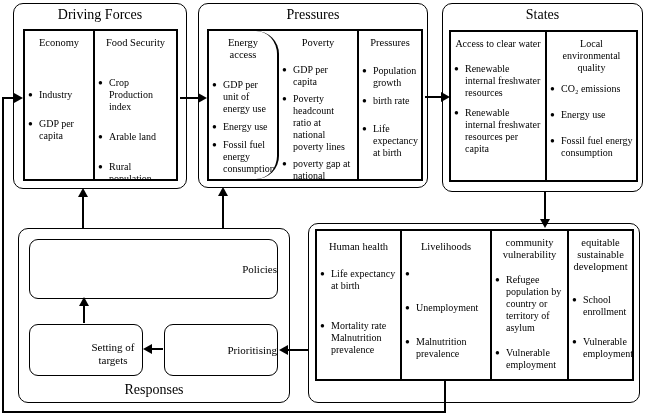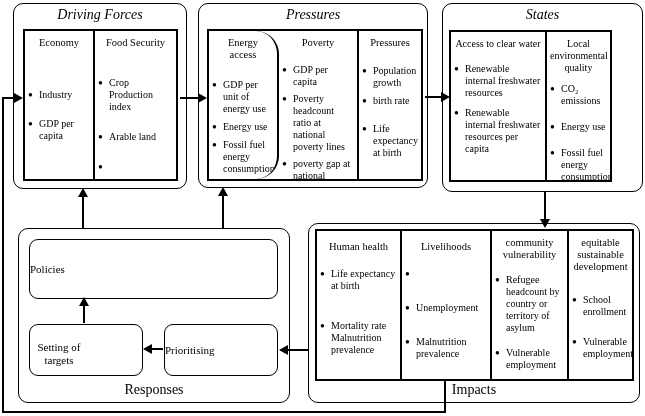--- a/index.html
+++ b/index.html
@@ -3,36 +3,36 @@
 <meta charset="utf-8">
 <style>
   * { box-sizing: border-box; }
   body { margin:0; background:#ffffff; }
   .canvas { position:relative; width:645px; height:416px; background:#ffffff;
             font-family:"Liberation Serif", serif; color:#000; overflow:hidden; }
 
   .outer { position:absolute; border:1.5px solid #000; border-radius:10px; background:#fff; }
   .box-title { position:absolute; left:0; right:0; text-align:center; font-size:14px;
                font-weight:normal; margin:0; line-height:16px; }
-  .box-title.top { top:3px;font-style:italic; }
+  .box-title.top { top:3px; }
   .box-title.bottom { bottom:4px; }
 
   .itable { position:absolute; display:flex; border:2px solid #000; background:#fff; }
   .col { border-right:2px solid #000; padding:0 3px; overflow:hidden; }
   .col:last-child { border-right:none; flex:1; }
   .col-header { text-align:center; font-size:10.5px; line-height:12px; padding-top:6px; margin:0 auto; }
   .items { list-style:none; margin:var(--mt,14px) 0 0 0; padding:0; display:flex;
            flex-direction:column; gap:var(--gap,10px); font-size:10px; line-height:12px; }
   .item { display:flex; align-items:flex-start; }
   .blt { flex:0 0 11px; font-size:8px; line-height:12px; }
   .txt { flex:1; }
   .sp { margin-top:10px; }
 
   .rnode { position:absolute; border:1.5px solid #000; border-radius:9px; background:#fff;
-           display:flex; align-items:center; justify-content:flex-start; text-align:center;
+           display:flex; align-items:center; justify-content:flex-end; text-align:center;
            font-size:11px; line-height:13px; }
 
   .hline, .vline { position:absolute; background:#000; }
   .hline { height:2px; } .vline { width:2px; }
   .ah { position:absolute; width:0; height:0; border:0 solid transparent; }
   .ah.right { border-top-width:5px; border-bottom-width:5px; border-left:9px solid #000; }
   .ah.left  { border-top-width:5px; border-bottom-width:5px; border-right:9px solid #000; }
   .ah.up    { border-left-width:5px; border-right-width:5px; border-bottom:9px solid #000; }
   .ah.down  { border-left-width:5px; border-right-width:5px; border-top:9px solid #000; }
 </style>
@@ -63,20 +63,21 @@
           <li class="item">
             <span class="blt">●</span>
             <span class="txt">Crop Production index</span>
             </li>
           <li class="item">
             <span class="blt">●</span>
             <span class="txt">Arable land</span>
             </li>
           <li class="item">
             <span class="blt">●</span>
+            <span class="txt">Rural population</span>
             </li>
         </ul>
       </div>
     </div>
   </section>
 
   <section class="outer" style="left:198px; top:3px; width:230px; height:185px;">
     <h2 class="box-title top">Pressures</h2>
     <div class="itable" style="left:8px; top:25px; width:216px; height:152px;">
       <div class="col" style="flex:0 0 70px;border-radius:23px; --mt:18px; --gap:6px;">
@@ -128,21 +129,21 @@
             <span class="blt">●</span>
             <span class="txt">Life expectancy at birth</span>
             </li>
         </ul>
       </div>
     </div>
   </section>
 
   <section class="outer" style="left:442px; top:3px; width:201px; height:189px;">
     <h2 class="box-title top">States</h2>
-    <div class="itable" style="left:6px; top:26px; width:163px; height:152px;">
+    <div class="itable" style="left:6px; top:26px; width:189px; height:152px;">
       <div class="col" style="flex:0 0 96px; --mt:13px; --gap:8px;">
         <div class="col-header" style="font-size:10px;">Access to clear water</div>
         <ul class="items">
           <li class="item">
             <span class="blt">●</span>
             <span class="txt">Renewable internal freshwater resources</span>
             </li>
           <li class="item">
             <span class="blt">●</span>
             <span class="txt">Renewable internal freshwater resources per capita</span>
@@ -198,21 +199,21 @@
             <span class="blt">●</span>
             <span class="txt">Malnutrition prevalence</span>
             </li>
         </ul>
       </div>
       <div class="col" style="flex:0 0 77px; --mt:13px; --gap:13px;">
         <div class="col-header">community vulnerability</div>
         <ul class="items">
           <li class="item">
             <span class="blt">●</span>
-            <span class="txt">Refugee headcount by country or territory of asylum</span>
+            <span class="txt">Refugee population by country or territory of asylum</span>
             </li>
           <li class="item">
             <span class="blt">●</span>
             <span class="txt">Vulnerable employment</span>
             </li>
         </ul>
       </div>
       <div class="col" style="--mt:21px; --gap:18px;">
         <div class="col-header">equitable sustainable development</div>
         <ul class="items">
@@ -220,21 +221,20 @@
             <span class="blt">●</span>
             <span class="txt">School enrollment</span>
             </li>
           <li class="item">
             <span class="blt">●</span>
             <span class="txt">Vulnerable employment</span>
             </li>
         </ul>
       </div>
     </div>
-    <h2 class="box-title bottom">Impacts</h2>
   </section>
 
   <section class="outer" style="left:18px; top:228px; width:272px; height:175px;">
     <div class="rnode" style="left:10px; top:10px; width:249px; height:60px;">
       <span>Policies</span>
     </div>
     <div class="rnode" style="left:10px; top:95px; width:114px; height:52px;">
       <span style="max-width:58px;margin-top:7px;">Setting of targets</span>
     </div>
     <div class="rnode" style="left:145px; top:95px; width:114px; height:52px;">

